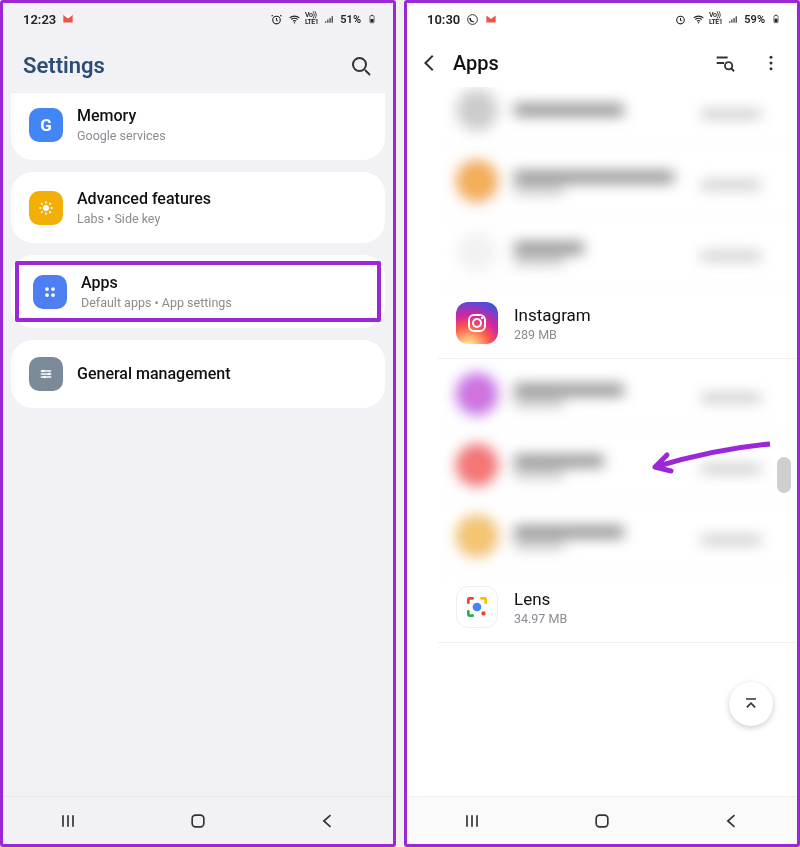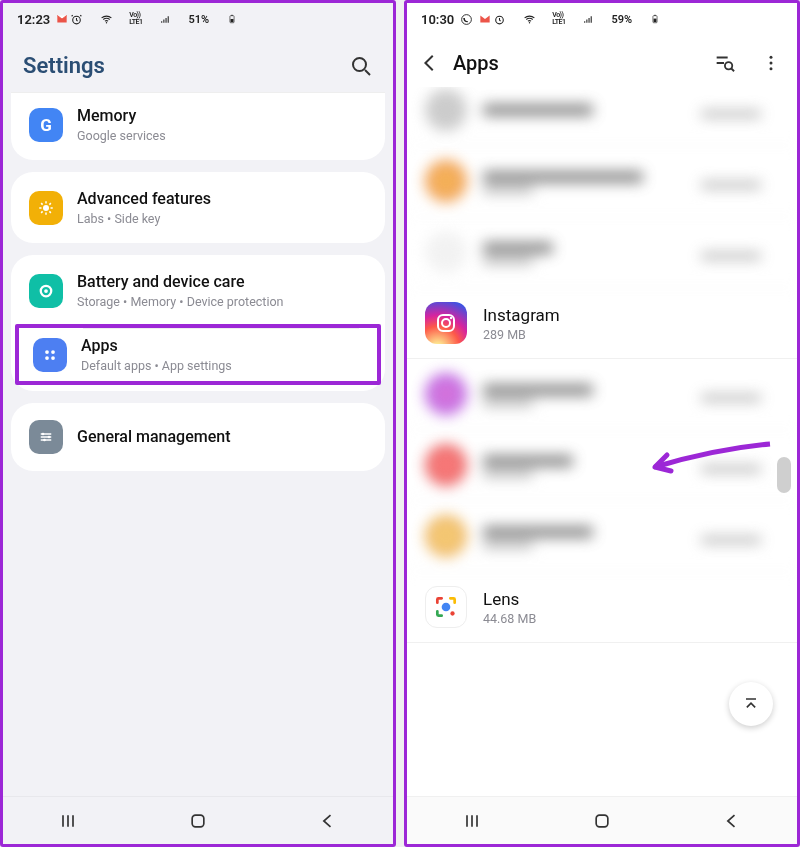--- a/index.html
+++ b/index.html
@@ -22,28 +22,29 @@
     overflow: hidden;
     position: relative;
   }
   .phone.right { background: #ffffff; }
 
   
   .status-bar {
     height: 32px;
     display: flex;
     align-items: center;
-    justify-content: flex-start;
+    justify-content: space-between;
     padding: 0 14px;
     font-size: 13px;
     font-weight: 600;
     color: #222;
+    margin-left: 6px;
   }
   .status-left { display:flex; align-items:center; gap:5px;}
-  .status-right { display:flex; align-items:center; gap:16px; font-size:11px;}
+  .status-right { display:flex; align-items:center; gap:4px; font-size:11px;}
   .sb-icon { width:14px; height:14px; display:inline-flex; align-items:center; justify-content:center;}
 
   
   .settings-header {
     display:flex;
     align-items:center;
     justify-content:space-between;
     padding: 18px 20px 14px 20px;
   }
   .settings-title { color:#2b4e74; font-size:22px; font-weight:600;}
@@ -98,21 +99,21 @@
     display:flex;
     align-items:center;
     padding:16px 16px 12px 12px;
     gap:12px;
   }
   .back-btn{ width:22px;height:22px;color:#333;}
   .apps-title{ font-size:20px; font-weight:500; color:#111; flex:1;}
   .sort-btn{ width:22px;height:22px;color:#333; margin-right:14px;}
   .more-btn{ width:20px;height:20px;color:#333;}
 
-  .apps-list{ flex:1; overflow:hidden; position:relative;}
+  .apps-list{ flex:1; overflow:hidden; position:relative;margin-left:31px;}
   .app-row{
     display:flex; align-items:center;
     padding:14px 18px; gap:16px;
     border-bottom:1px solid #f0f0f0;
   }
   .app-row:last-child{ border-bottom:none;}
   .app-texts{flex:1;min-width:0;}
   .app-name{font-size:17px;color:#111;font-weight:400;}
   .app-size{font-size:12.5px;color:#8b8b93;margin-top:2px;}
 
@@ -244,32 +245,20 @@
             </svg>
         </div>
         <div class="row-texts">
           <div class="row-title">Advanced features</div>
           <div class="row-sub">Labs  •  Side key</div>
         </div>
       </div>
     </div>
 
     <div class="card">
-      <div class="row">
-        <div class="icon-circ ic-batt">
-          <svg viewBox="0 0 24 24" width="18" height="18">
-              <circle cx="12" cy="12" r="7" fill="none" stroke="#fff" stroke-width="3"></circle>
-              <circle cx="12" cy="12" r="2.5" fill="#fff"></circle>
-            </svg>
-        </div>
-        <div class="row-texts">
-          <div class="row-title">Battery and device care</div>
-          <div class="row-sub">Storage  •  Memory  •  Device protection</div>
-        </div>
-      </div>
       <div class="row apps-highlight">
         <div class="icon-circ ic-apps">
           <svg viewBox="0 0 24 24" width="18" height="18">
               <circle cx="8" cy="8" r="2.5" fill="#fff"></circle>
               <circle cx="16" cy="8" r="2.5" fill="#fff"></circle>
               <circle cx="8" cy="16" r="2.5" fill="#fff"></circle>
               <circle cx="16" cy="16" r="2.5" fill="#fff"></circle>
             </svg>
         </div>
         <div class="row-texts">
@@ -453,21 +442,21 @@
         <svg viewBox="0 0 24 24" width="26" height="26">
           <circle cx="12" cy="12" r="4" fill="#4285F4"></circle>
           <path d="M4 8V5a1 1 0 011-1h3" stroke="#EA4335" stroke-width="2.5" fill="none" stroke-linecap="round"></path>
           <path d="M20 8V5a1 1 0 00-1-1h-3" stroke="#FBBC05" stroke-width="2.5" fill="none" stroke-linecap="round"></path>
           <path d="M4 16v3a1 1 0 001 1h3" stroke="#34A853" stroke-width="2.5" fill="none" stroke-linecap="round"></path>
           <circle cx="18" cy="18" r="2" fill="#EA4335"></circle>
         </svg>
       </div>
       <div class="app-texts">
         <div class="app-name">Lens</div>
-        <div class="app-size">44.68 MB</div>
+        <div class="app-size">34.97 MB</div>
       </div>
     </div>
 
     <div class="scroll-pill"></div>
 
     <svg class="arrow-annot" viewBox="0 0 130 40">
       <path d="M125 5 Q 70 10 10 28" stroke="#9c27d6" stroke-width="5" fill="none"></path>
       <path d="M10 28 l12 -12 M10 28 l16 4" stroke="#9c27d6" stroke-width="5" fill="none" stroke-linecap="round"></path>
     </svg>
 

